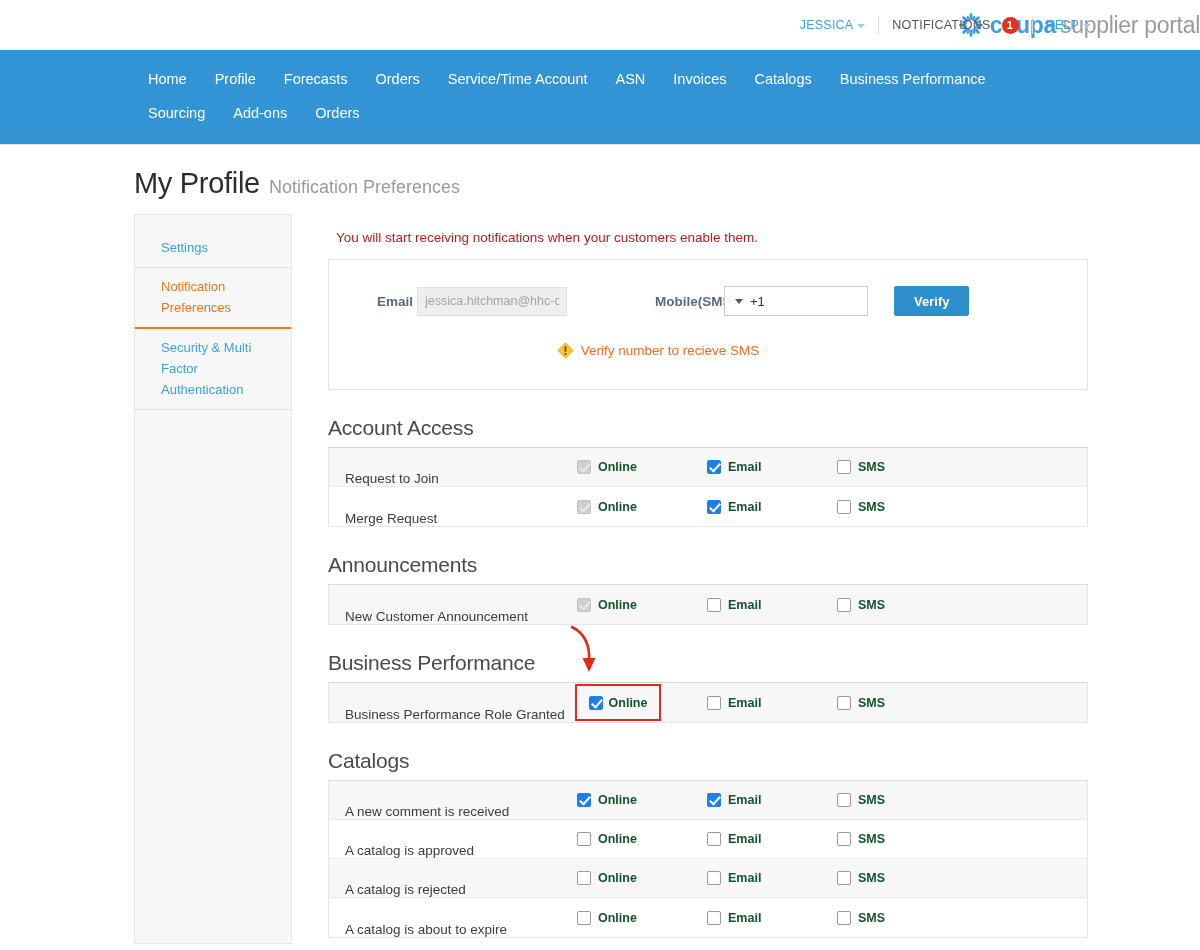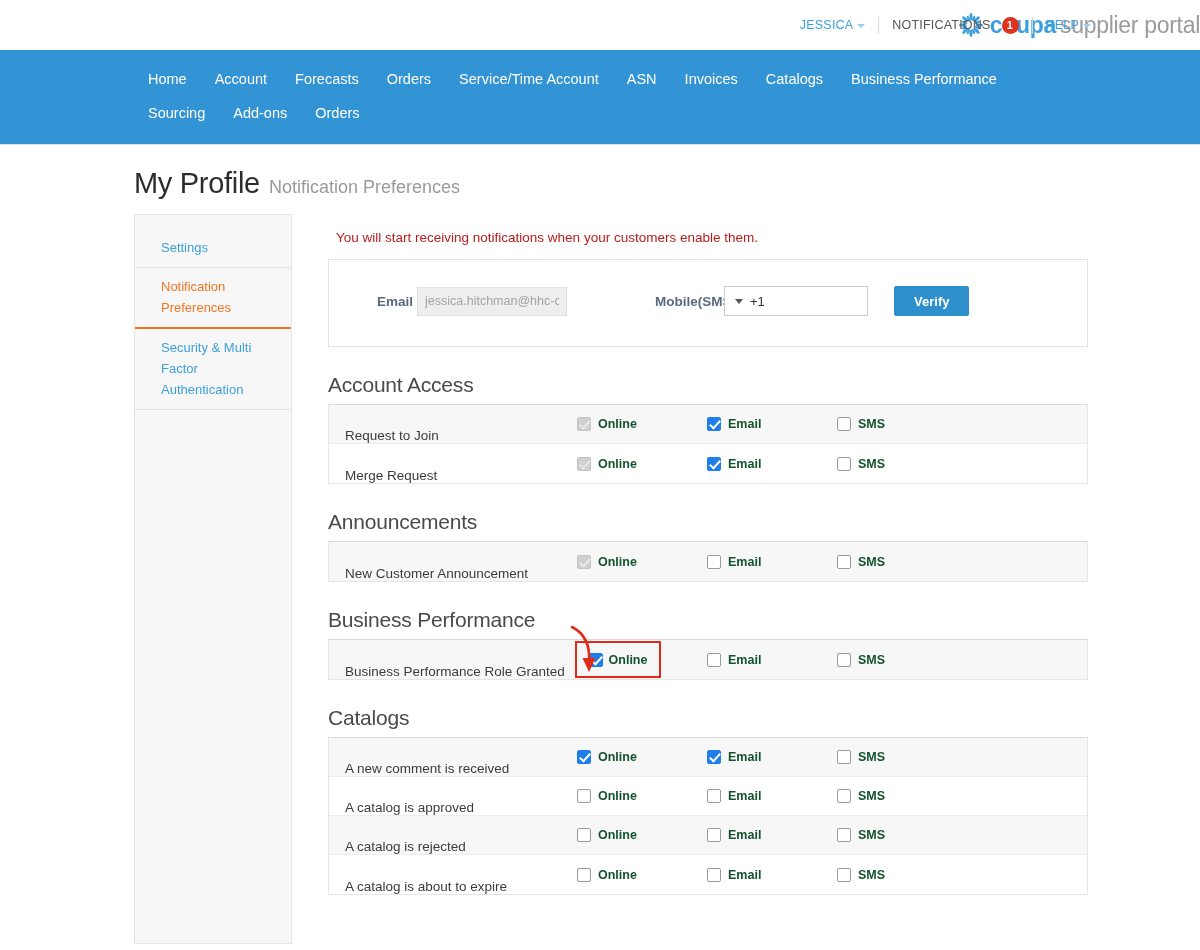--- a/index.html
+++ b/index.html
@@ -395,21 +395,21 @@
     <a href="#">
       <span>HELP</span>
       <span class="caret-dn"></span>
     </a>
   </div>
 </div>
 
 <div class="navbar">
   <div class="nav-row" id="nav-row-1">
       <a class="nav-item" href="#">Home</a>
-      <a class="nav-item" href="#">Account</a>
+      <a class="nav-item" href="#">Profile</a>
       <a class="nav-item" href="#">Forecasts</a>
       <a class="nav-item" href="#">Orders</a>
       <a class="nav-item" href="#">Service/Time Account</a>
       <a class="nav-item" href="#">ASN</a>
       <a class="nav-item" href="#">Invoices</a>
       <a class="nav-item" href="#">Catalogs</a>
       <a class="nav-item" href="#">Business Performance</a>
     </div>
   <div class="nav-row" id="nav-row-2">
       <a class="nav-item" href="#">Sourcing</a>
@@ -445,20 +445,28 @@
             <div class="phone-wrap">
               <div class="phone-input">
                 <span class="mini-caret"></span>
                 <span>+1</span>
               </div>
               <button class="verify-btn">Verify</button>
             </div>
           </div>
         </div>
 
+        <div class="warn-row">
+          <svg width="17" height="17" viewBox="0 0 20 20">
+            <path d="M10 1 L19 10 L10 19 L1 10 Z" fill="#f5c431" stroke="#d9a81c" stroke-width="1"></path>
+            <rect x="9" y="5" width="2" height="6.5" fill="#5a4410"></rect>
+            <rect x="9" y="13" width="2" height="2" fill="#5a4410"></rect>
+          </svg>
+          <span class="warn-text">Verify number to recieve SMS</span>
+        </div>
       </div>
 
       <div id="sections" class="sec-wrap">
           <div class="section-title">Account Access</div>
           <div class="rows">
             <div class="pref-row alt">
               <div class="pref-name">Request to Join</div>
               <div class="cb-cell">
                 <span class="cb checked disabled"></span>
                 <span class="cb-label">Online</span>

